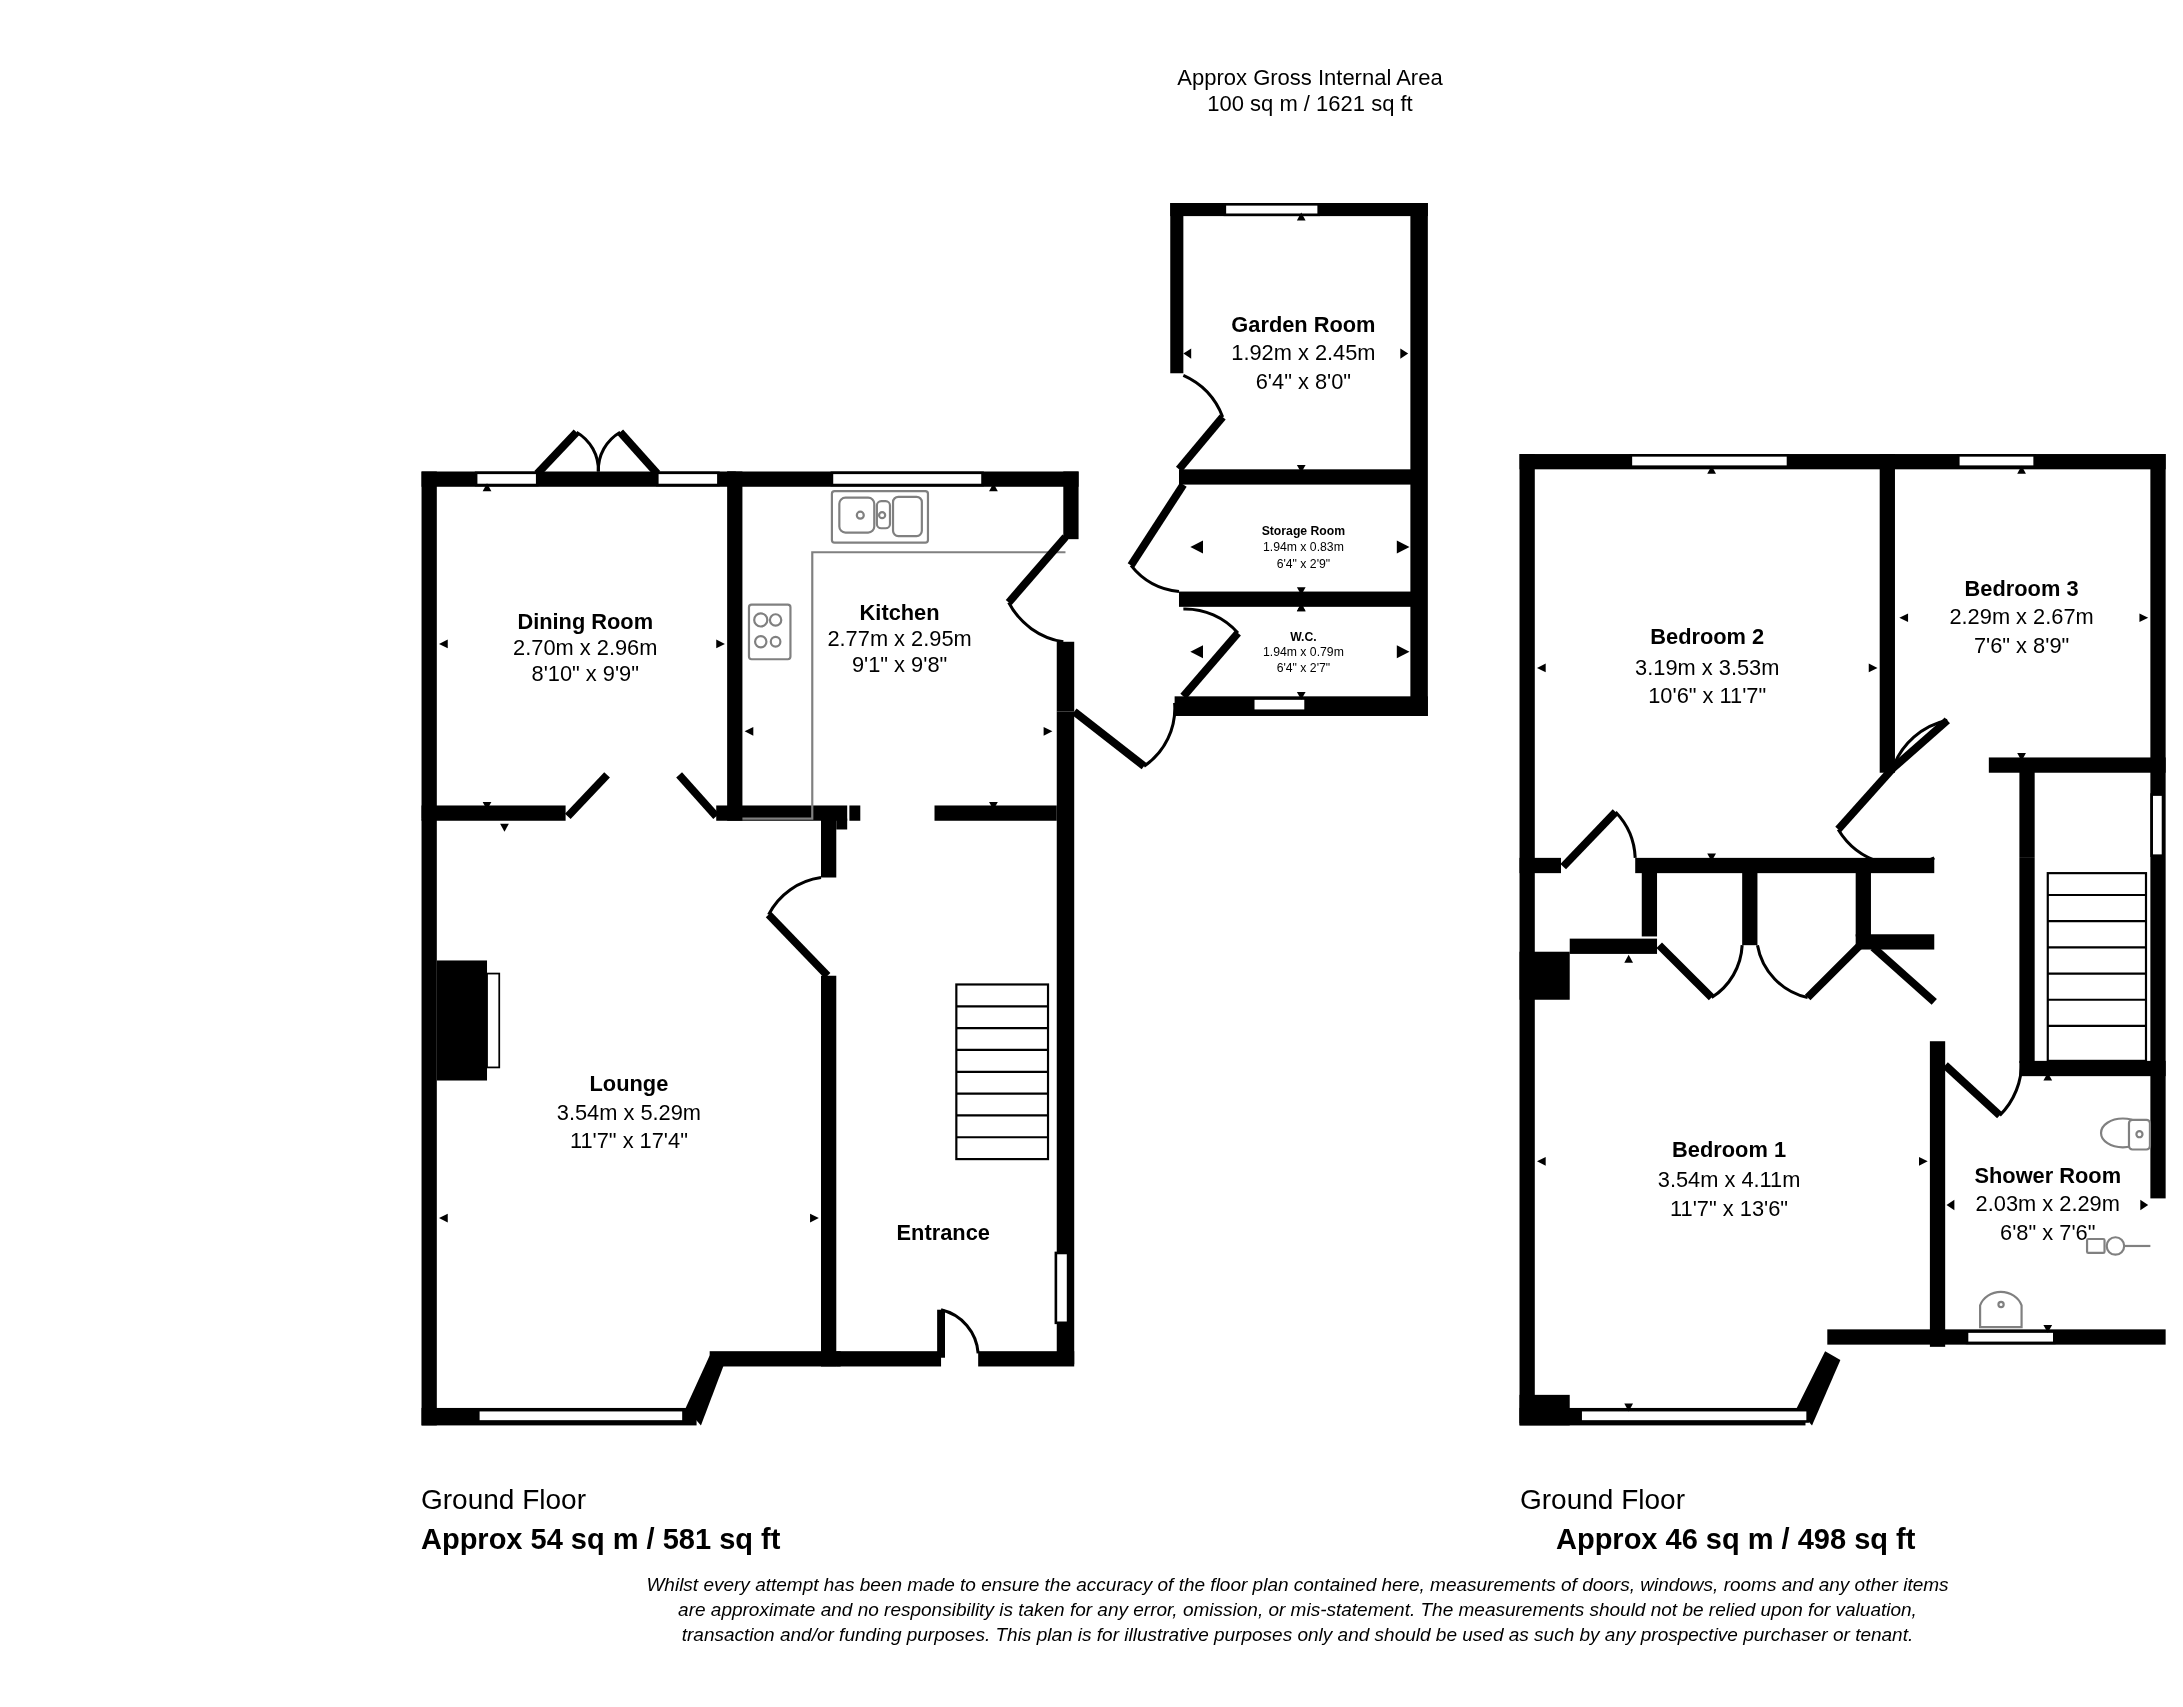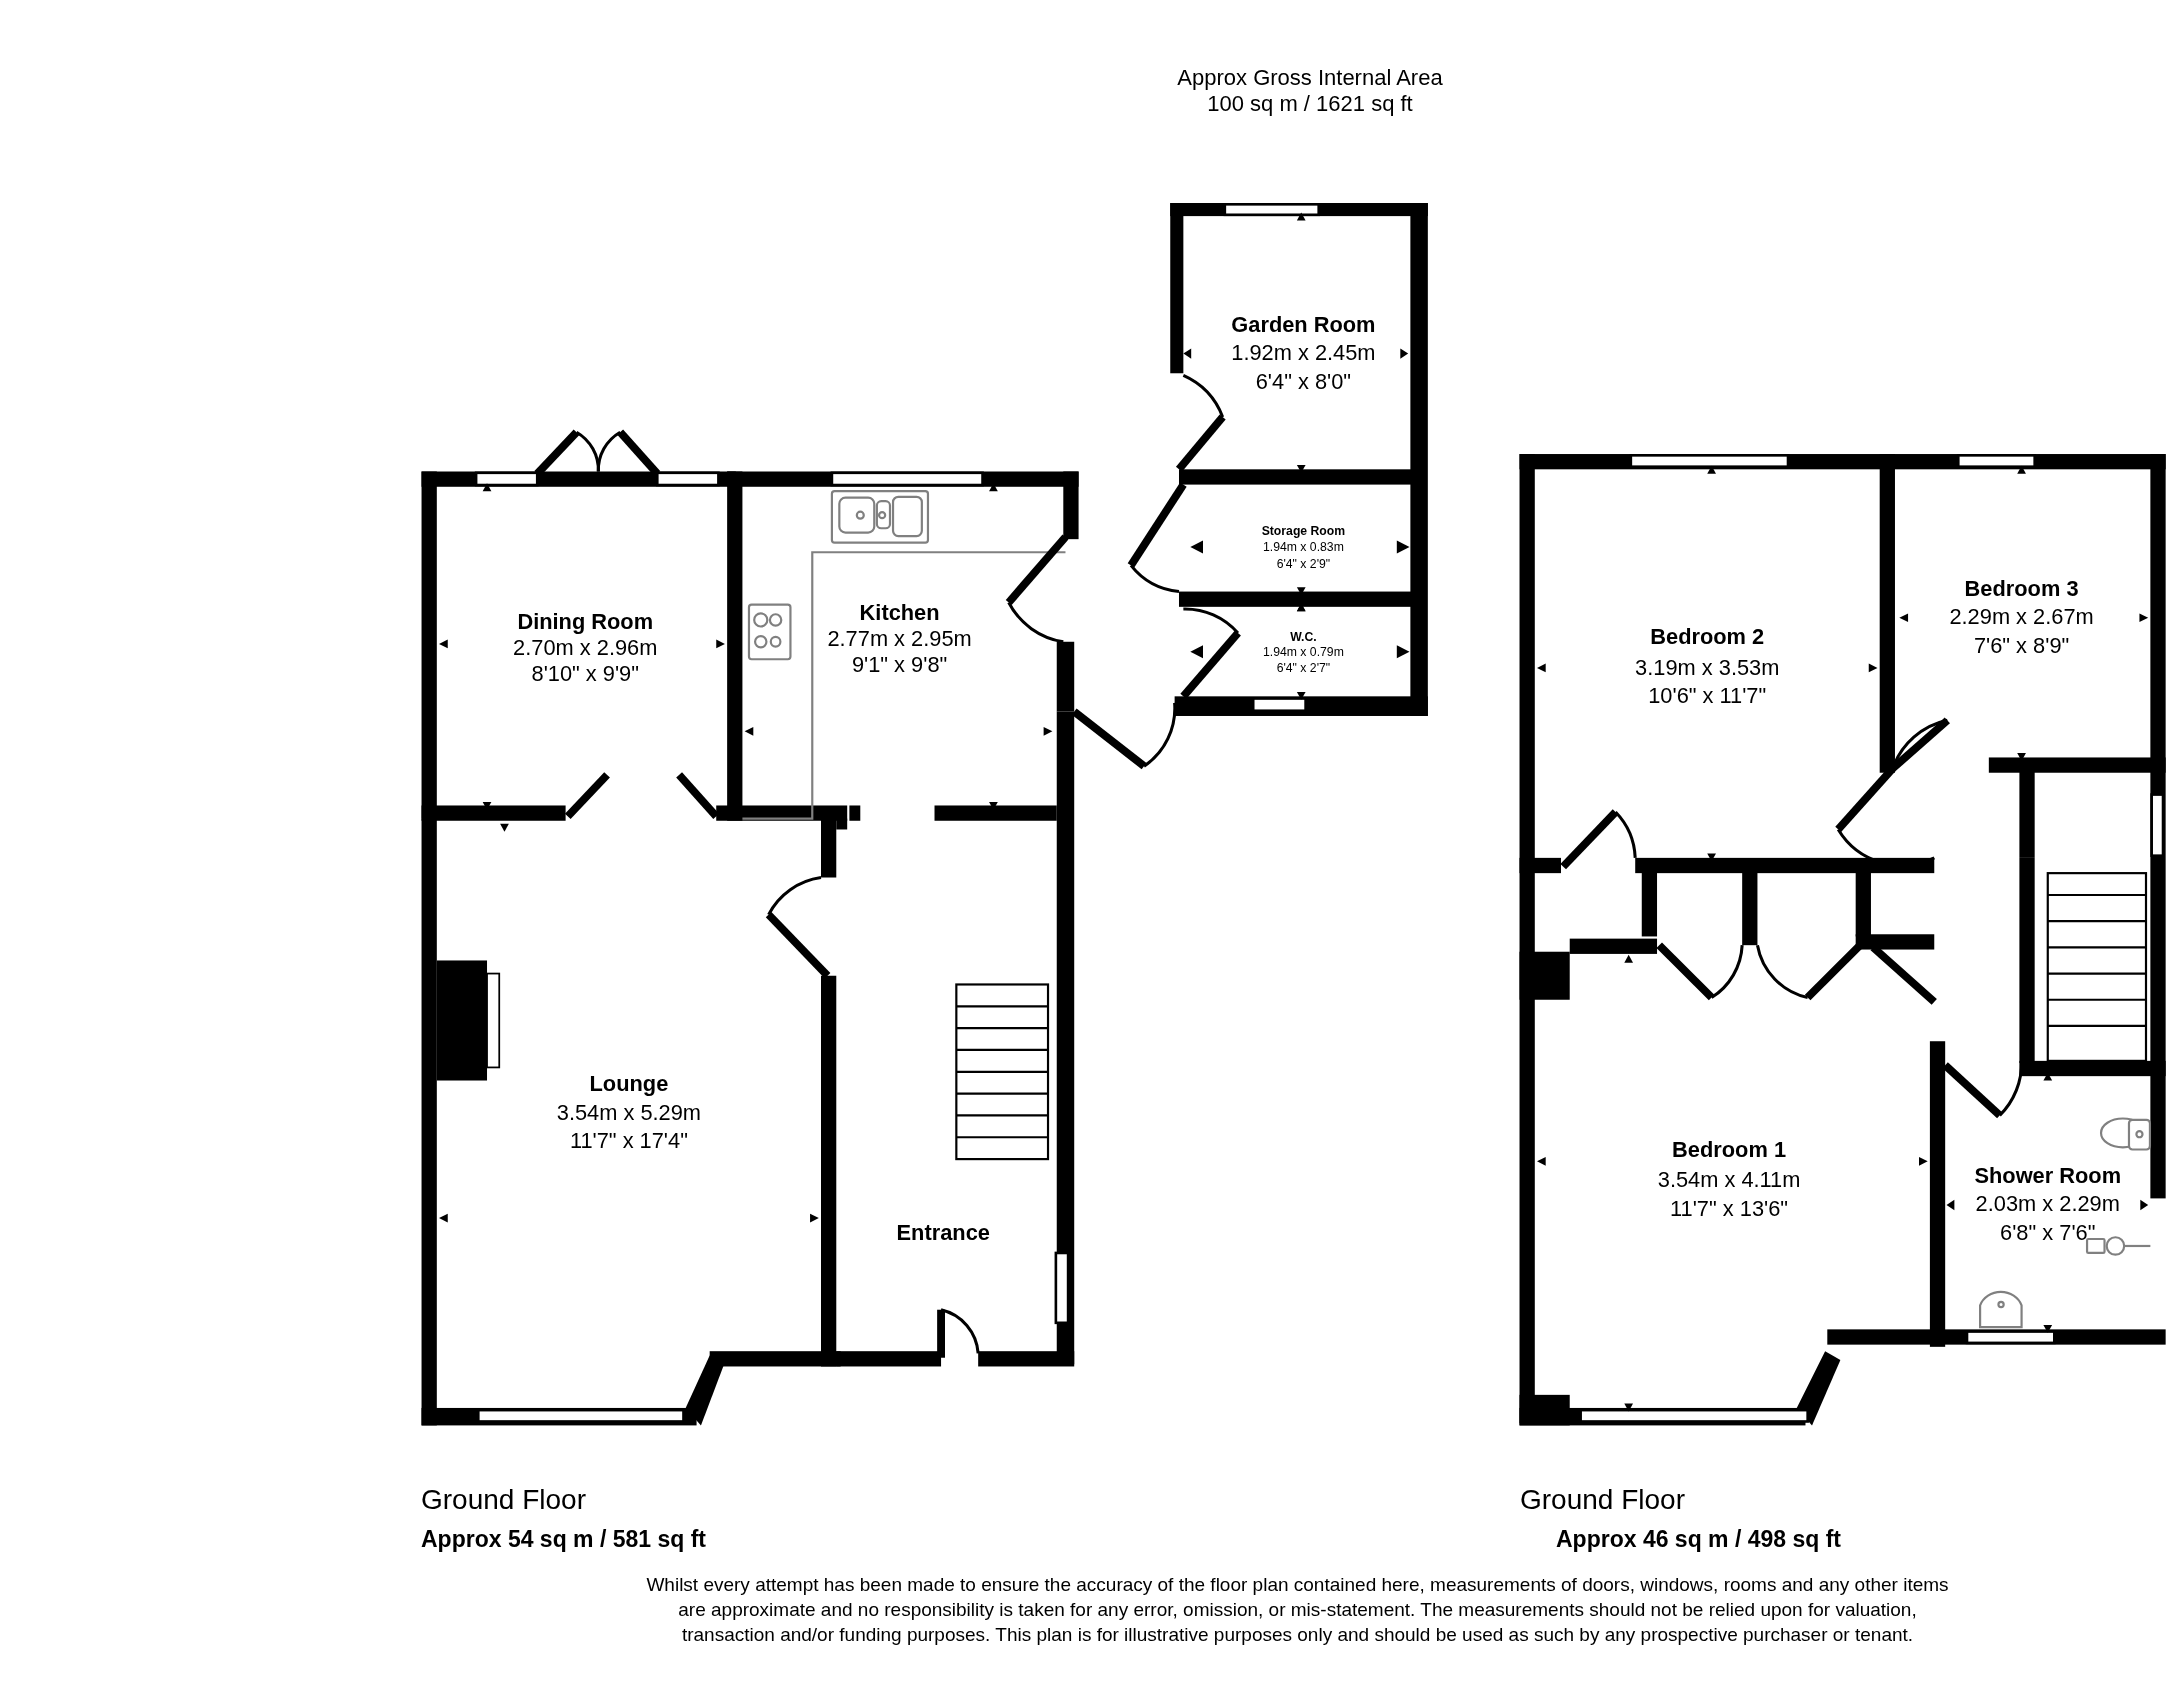--- a/index.html
+++ b/index.html
@@ -11,23 +11,23 @@
   .door { stroke: #000; stroke-width: 18; fill: none; stroke-linecap: butt; }
   .arc { stroke: #000; stroke-width: 7; fill: none; }
   .fixture { stroke: #808080; stroke-width: 5; fill: #fff; }
   .stair { stroke: #000; stroke-width: 5; fill: #fff; }
   .arrow { fill: #000; }
   .rname { font-family: "Liberation Sans", sans-serif; font-weight: bold; text-anchor: middle; }
   .rdim { font-family: "Liberation Sans", sans-serif; text-anchor: middle; }
   .header { position: absolute; left: 1144px; top: 65px; width: 332px; text-align: center;
             font-weight: normal; font-size: 22px; line-height: 26px; }
   .floor-label { position: absolute; font-size: 28px; line-height: 35px; }
-  .floor-area { position: absolute; font-size: 23px; font-weight: bold; line-height: 26px; }
+  .floor-area { position: absolute; font-size: 29px; font-weight: bold; line-height: 26px; }
   .disclaimer { position: absolute; left: 638px; top: 1572px; width: 1319px; text-align: center;
-                font-size: 19px; line-height: 25px; }
+                font-size: 19px; line-height: 25px; font-style: italic; }
 </style>
 </head>
 <body>
 
 <div class="header">
   <div>Approx Gross Internal Area</div>
   <div>100 sq m / 1621 sq ft</div>
 </div>
 
 <svg class="plan" viewBox="0 0 5920 3910">

